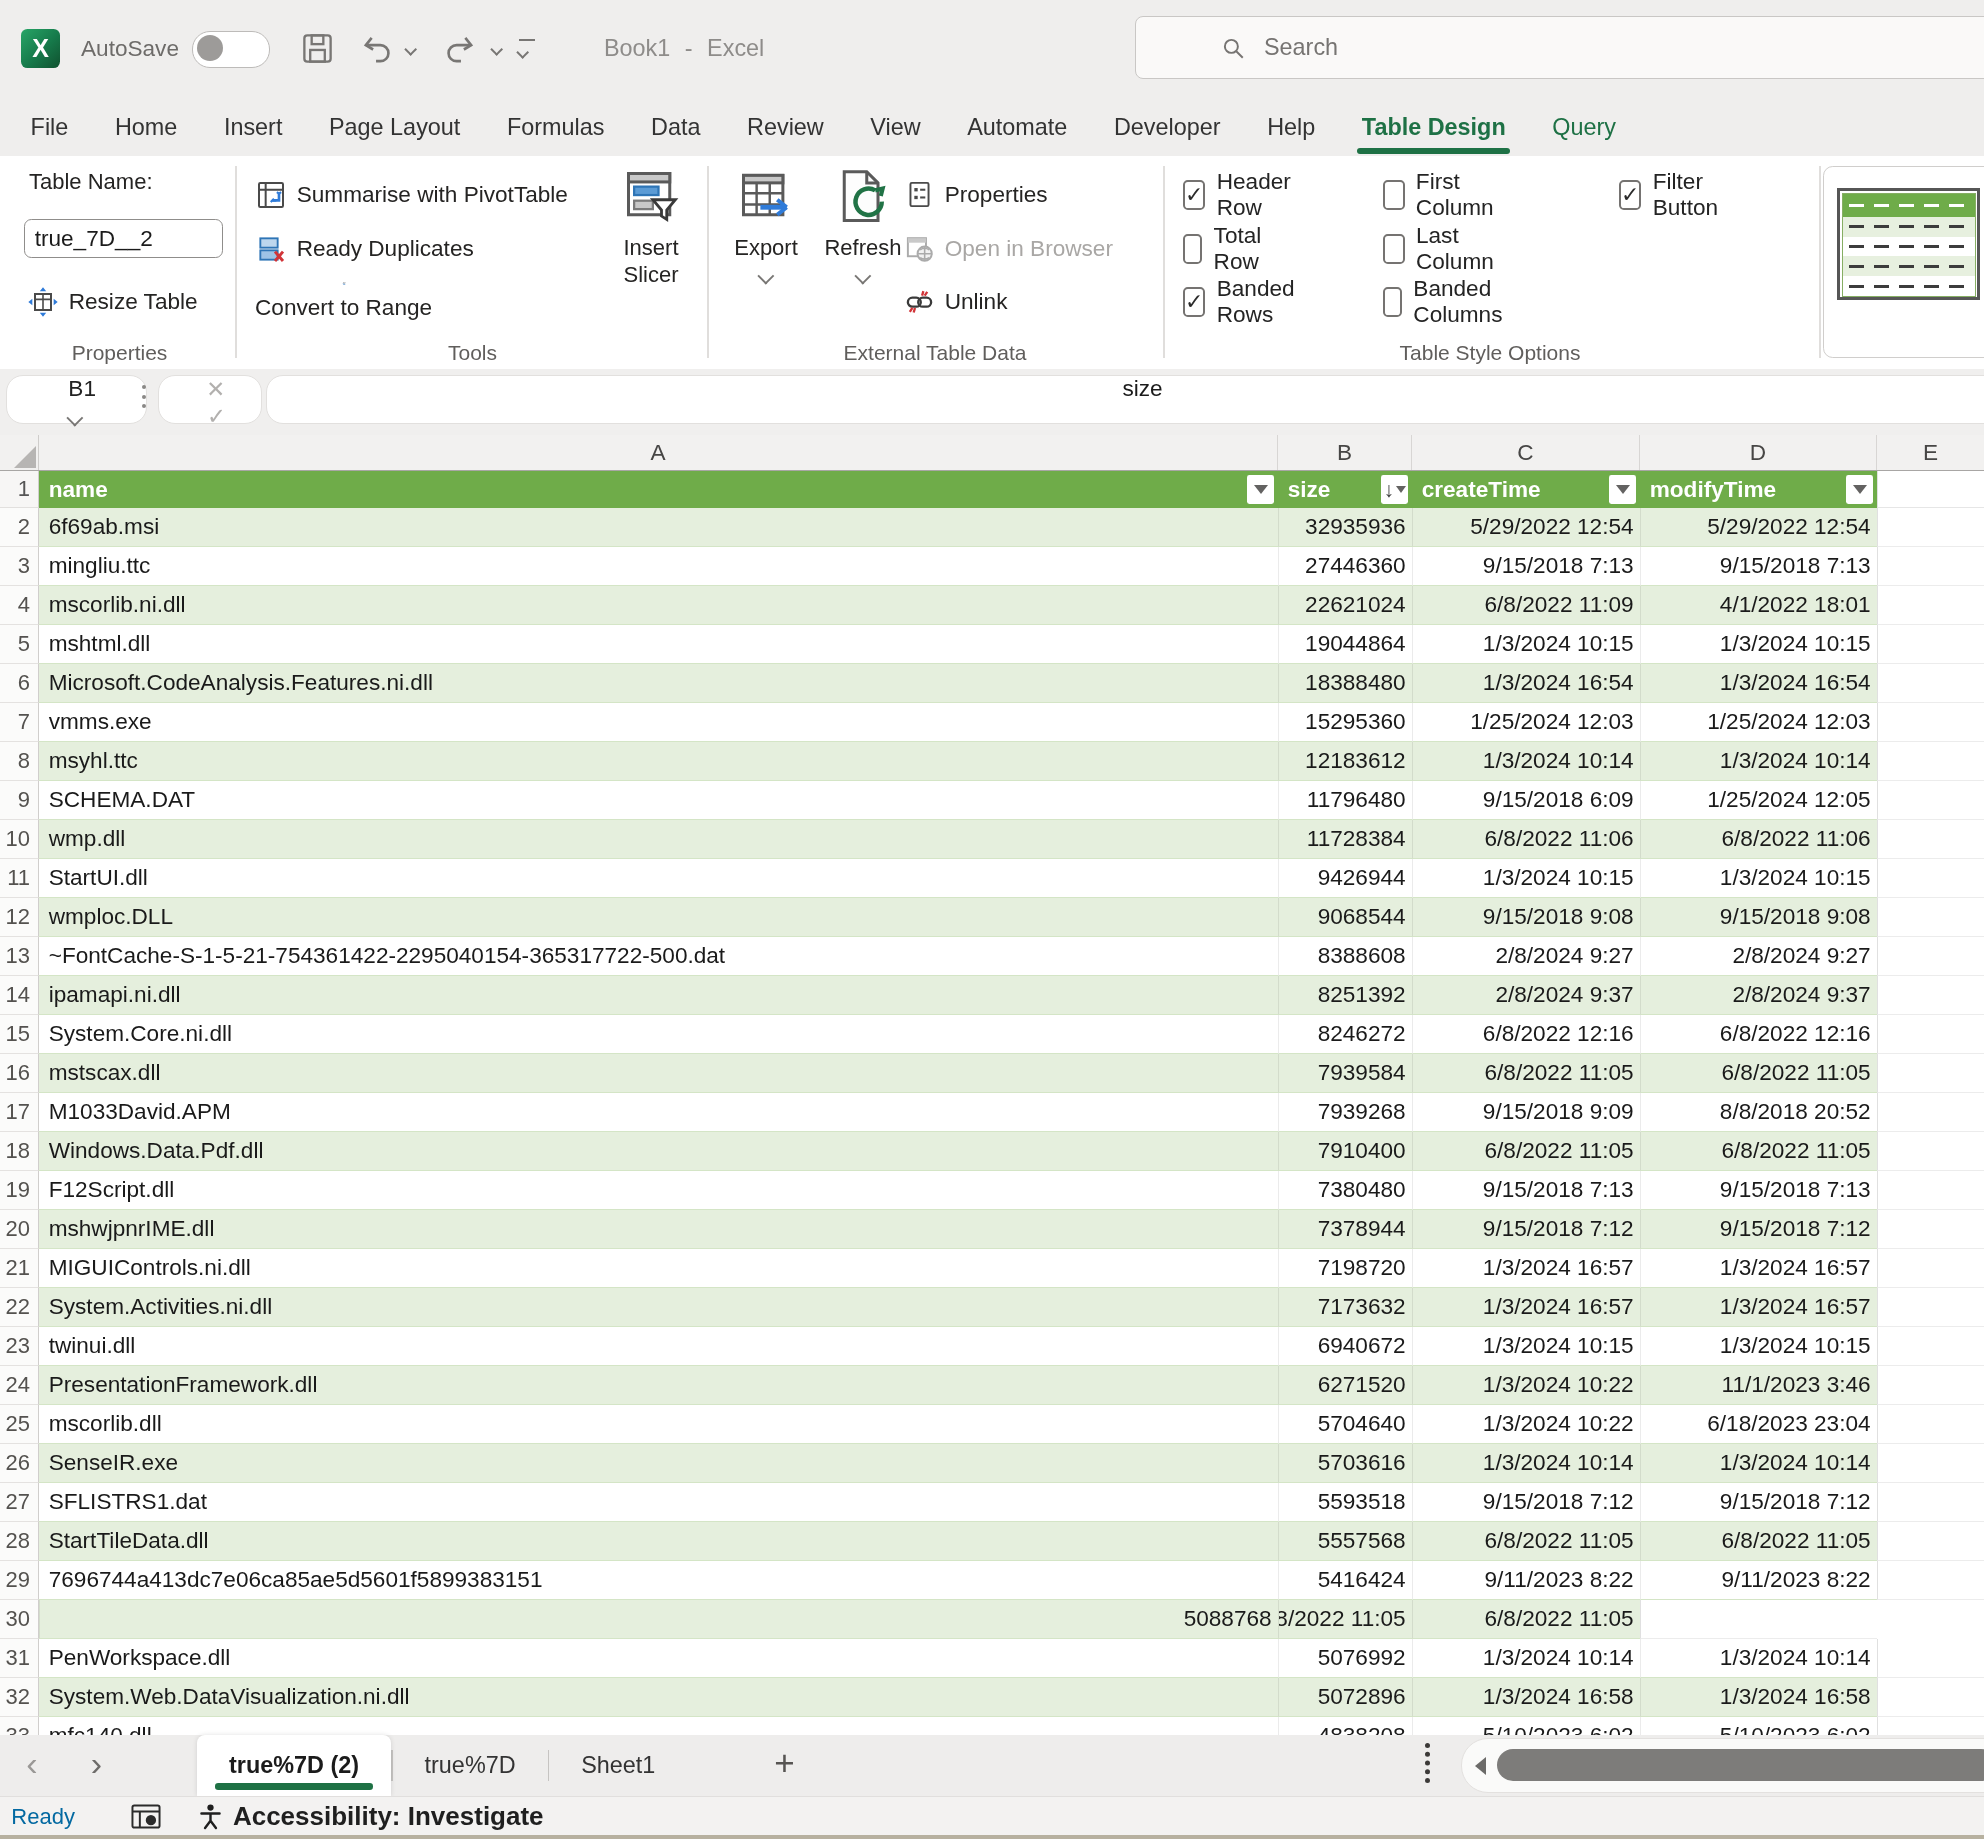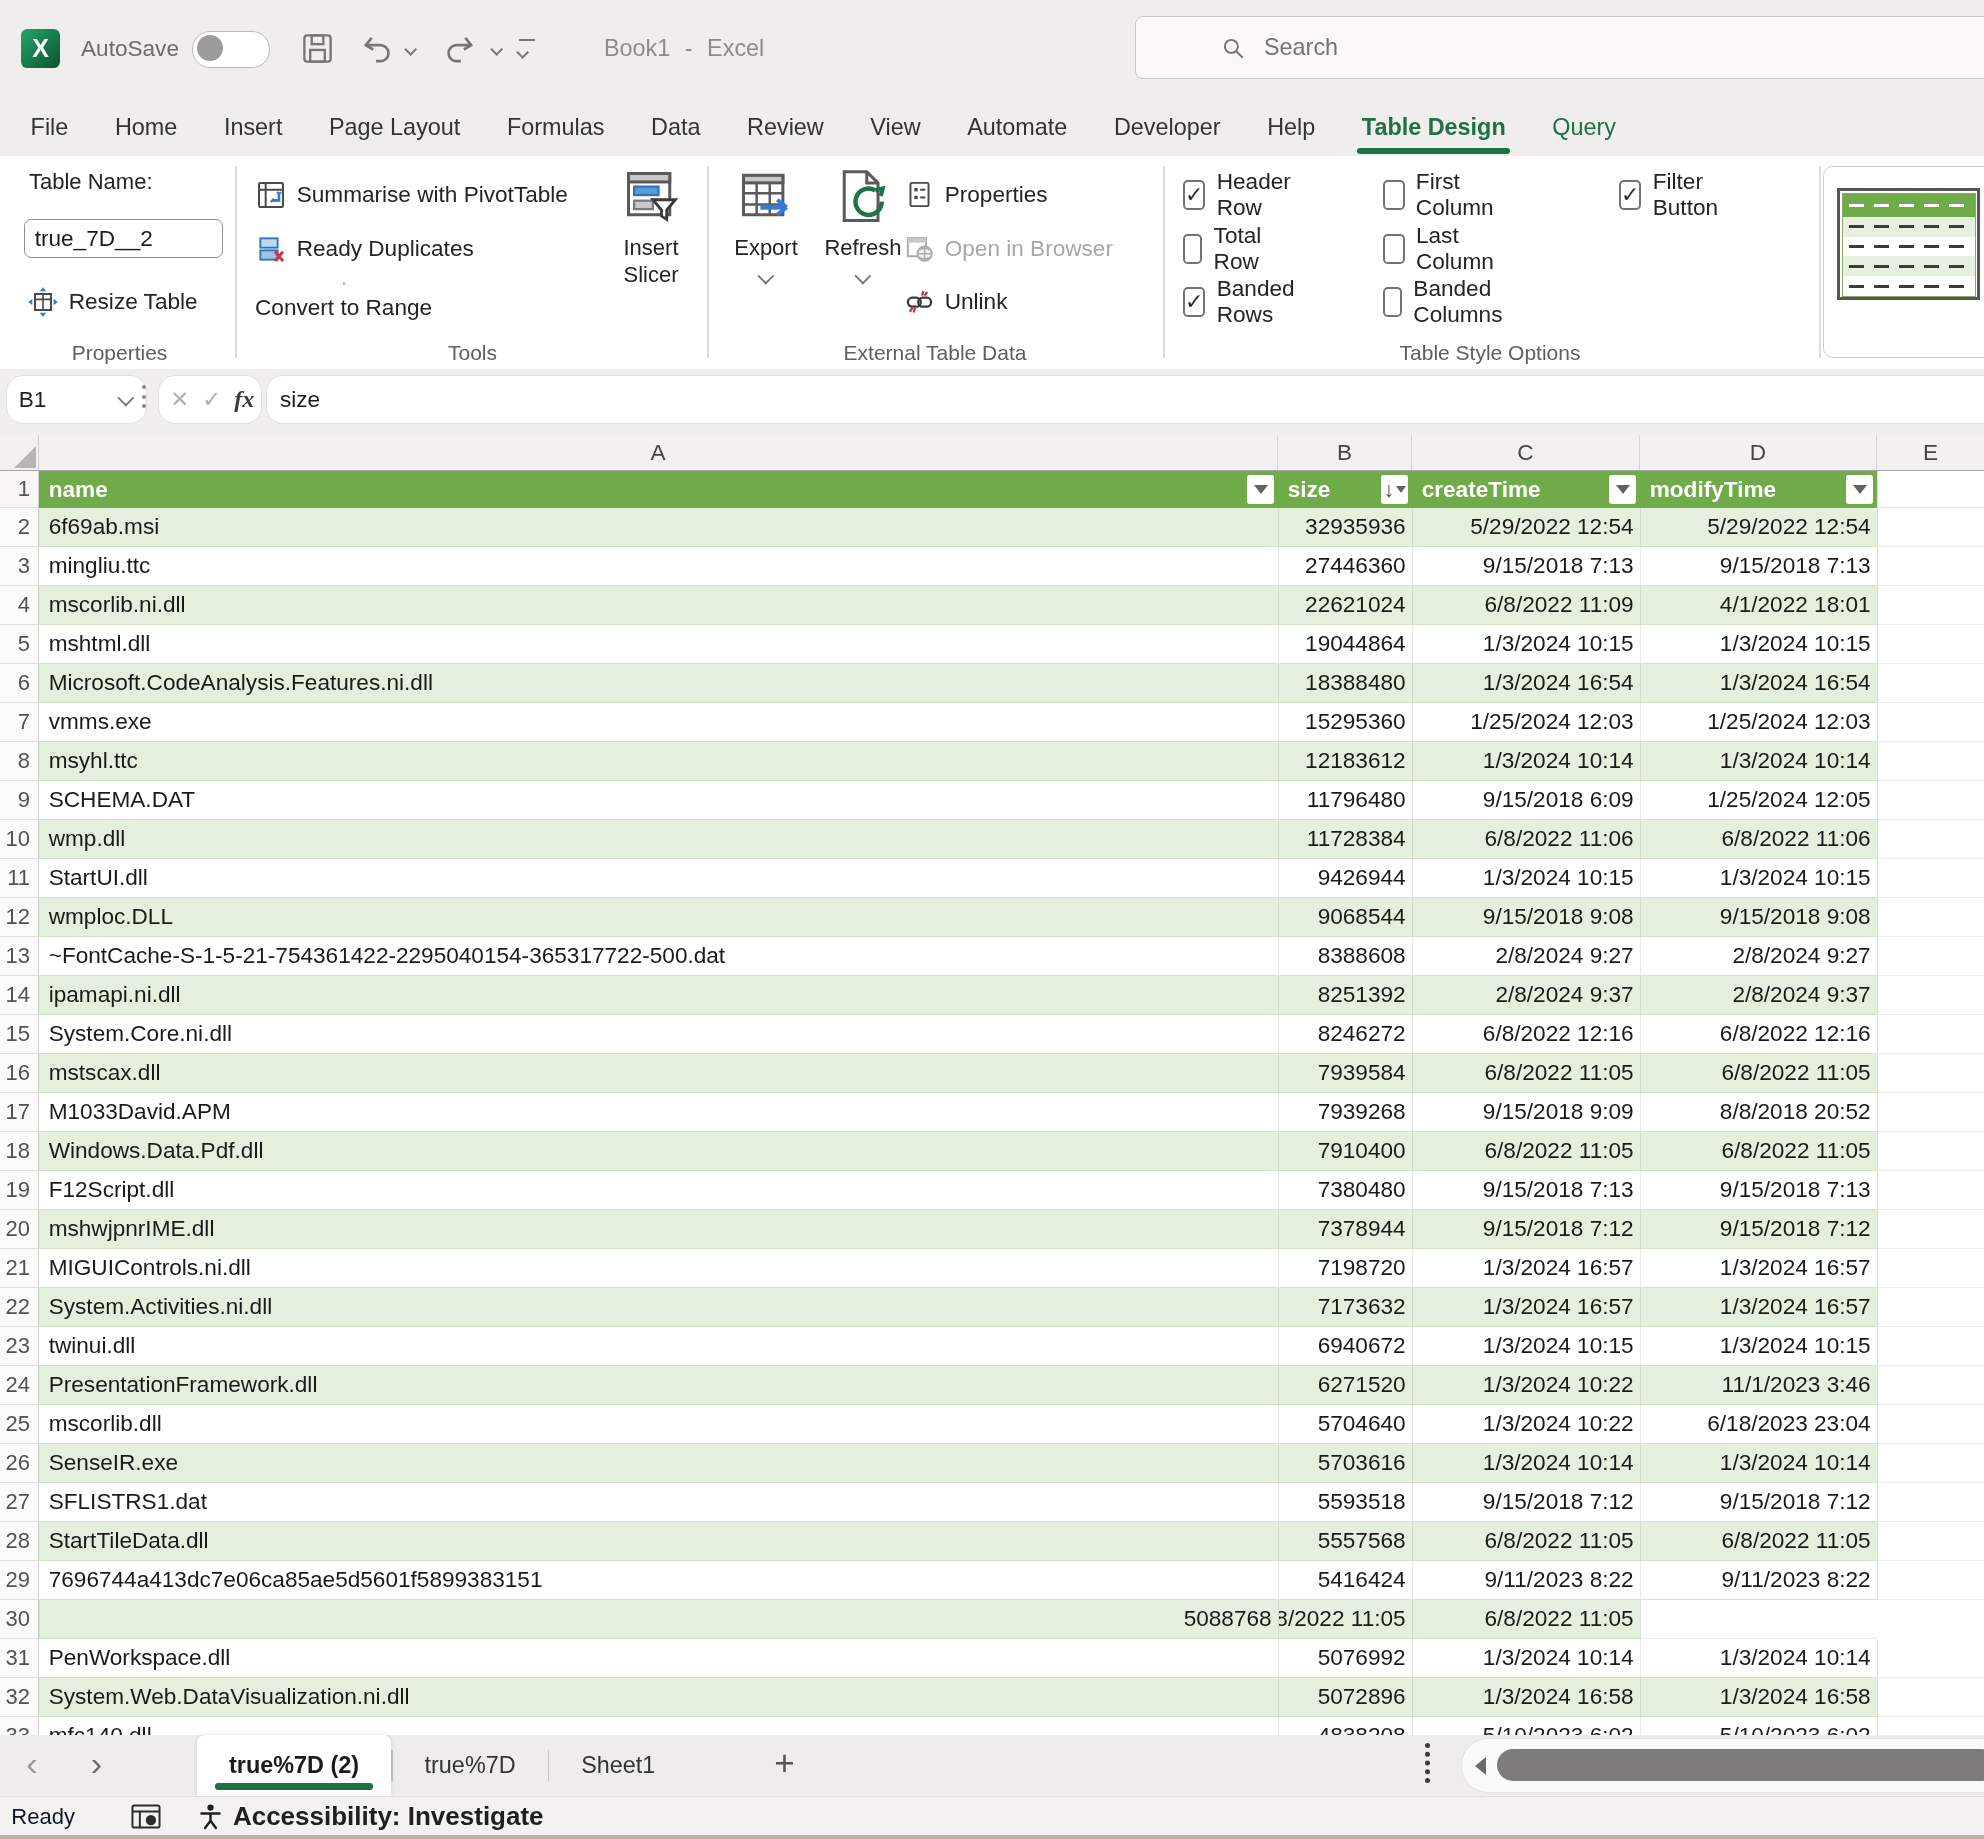--- a/index.html
+++ b/index.html
@@ -48,21 +48,21 @@
   #style-thumb{position:absolute;left:13px;top:21px;width:132px;height:102px;border:3.2px solid #565656;background:#fff;padding:2.4px;}
   .mt{width:100%;height:100%;border:0.8px solid #86ae63;display:flex;flex-direction:column;}
   .mt>div{flex:1;background-image:repeating-linear-gradient(90deg,#3c3c3c 0 15.3px,transparent 15.3px 25px);
     background-size:calc(100% - 11.3px) 3.2px;background-position:5.6px center;background-repeat:no-repeat;}
   .mt .h{background-color:#6fac49;background-image:repeating-linear-gradient(90deg,#ffffff 0 15.3px,transparent 15.3px 25px);
     background-size:calc(100% - 11.3px) 3.2px;background-position:5.6px center;background-repeat:no-repeat;flex:1.15;}
   .mt .b{background-color:#e7f0df;}
 
   
   #fbar{left:0;top:369px;width:1985px;height:66px;background:#f0efee;}
-  .fbox{position:absolute;top:6.4px;height:47px;background:#fff;border:0.8px solid #e2e0de;border-radius:17px;display:flex;align-items:center;}
+  .fbox{position:absolute;top:6.4px;height:47px;background:#fff;border:0.8px solid #e2e0de;border-radius:17px;display:flex;align-items:center;flex-direction:column;}
   #namebox{left:6.4px;width:127px;padding-left:11.3px;font-size:22.6px;justify-content:space-between;}
   #fxbox{left:158px;width:102px;}
   #formulabox{left:266px;width:1725px;padding-left:13px;font-size:22.6px;color:#1b1b1b;}
   .vdots{position:absolute;left:142px;top:16px;display:flex;flex-direction:column;gap:5.6px;}
   .vdots i{width:4px;height:4px;border-radius:50%;background:#8a8886;}
 
   
   #grid{left:0;top:435px;width:1985px;height:1299px;background:#fff;}
   .gridrow{display:grid;grid-template-columns:39px 1239px 134px 228px 237px 108px;}
   #colheads{height:35px;background:#f2f1f0;border-bottom:1.6px solid #a8a6a4;}
@@ -96,21 +96,21 @@
   .stab.active::after{content:"";position:absolute;left:18px;right:18px;bottom:6.4px;height:6.4px;border-radius:3.2px;background:#1e7145;}
   .stabdiv{width:1.6px;height:31px;background:#c6c4c2;align-self:center;}
   #addsheet{position:absolute;left:758px;top:0;width:53px;height:56px;display:flex;align-items:center;justify-content:center;font-size:35px;color:#565452;}
   #tabhandle{position:absolute;left:1425px;top:8px;width:0;height:40px;border-left:5.6px dotted #3c3a38;}
   #hscroll{position:absolute;left:1461px;top:3.2px;width:532px;height:53px;background:#fafaf9;border:0.8px solid #e3e1df;border-radius:27px 0 0 27px;}
   #hscroll .larr{position:absolute;left:13px;top:18px;width:0;height:0;border-top:9px solid transparent;border-bottom:9px solid transparent;border-right:11.3px solid #6b6a68;}
   #hthumb{position:absolute;left:35px;top:9.7px;width:500px;height:32px;border-radius:16px;background:#7d7c7a;}
 
   
   #statusbar{left:0;top:1796px;width:1985px;height:39px;background:#f3f2f1;border-top:0.8px solid #e1dfdd;display:flex;align-items:center;}
-  #status-ready{margin-left:11.3px;font-size:22px;color:#0f172a;}
+  #status-ready{margin-left:11.3px;font-size:22px;color:#0369a1;}
   #acc-text{font-size:26px;font-weight:bold;color:#1f1f1f;margin-left:8px;}
   #bottomedge{left:0;top:1835px;width:1985px;height:4.8px;background:#b7b1a0;}
   svg{display:block;}
 </style>
 </head>
 <body>
 
 <div id="app">
 
   <div id="titlebar" class="abs">

